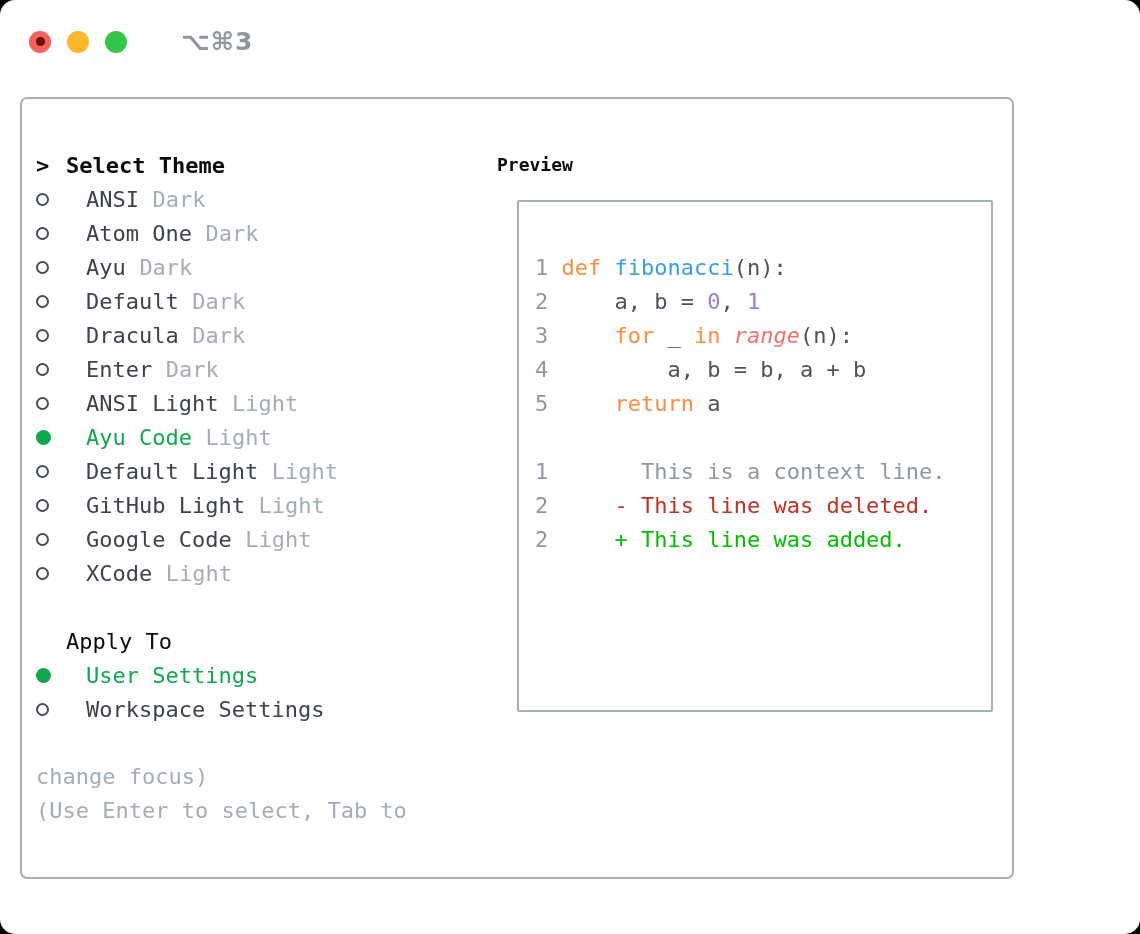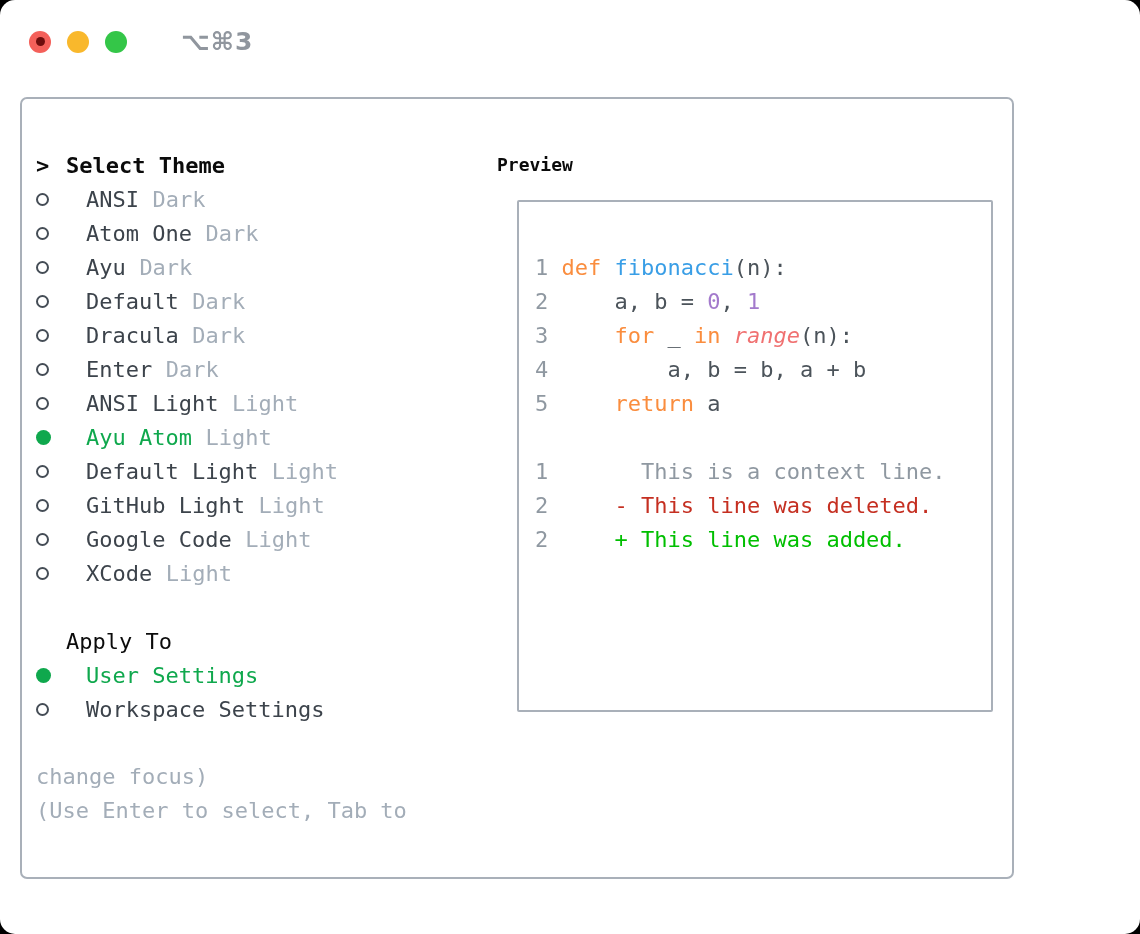--- a/index.html
+++ b/index.html
@@ -80,21 +80,21 @@
       </div>
 
       <div id="theme-list">
           <div class="row"><span class="bullet"><span class="circle"></span></span><span class="name">ANSI</span><span class="variant">Dark</span></div>
           <div class="row"><span class="bullet"><span class="circle"></span></span><span class="name">Atom One</span><span class="variant">Dark</span></div>
           <div class="row"><span class="bullet"><span class="circle"></span></span><span class="name">Ayu</span><span class="variant">Dark</span></div>
           <div class="row"><span class="bullet"><span class="circle"></span></span><span class="name">Default</span><span class="variant">Dark</span></div>
           <div class="row"><span class="bullet"><span class="circle"></span></span><span class="name">Dracula</span><span class="variant">Dark</span></div>
           <div class="row"><span class="bullet"><span class="circle"></span></span><span class="name">Enter</span><span class="variant">Dark</span></div>
           <div class="row"><span class="bullet"><span class="circle"></span></span><span class="name">ANSI Light</span><span class="variant">Light</span></div>
-          <div class="row"><span class="bullet"><span class="circle sel"></span></span><span class="name sel">Ayu Atom</span><span class="variant">Light</span></div>
+          <div class="row"><span class="bullet"><span class="circle sel"></span></span><span class="name sel">Ayu Code</span><span class="variant">Light</span></div>
           <div class="row"><span class="bullet"><span class="circle"></span></span><span class="name">Default Light</span><span class="variant">Light</span></div>
           <div class="row"><span class="bullet"><span class="circle"></span></span><span class="name">GitHub Light</span><span class="variant">Light</span></div>
           <div class="row"><span class="bullet"><span class="circle"></span></span><span class="name">Google Code</span><span class="variant">Light</span></div>
           <div class="row"><span class="bullet"><span class="circle"></span></span><span class="name">XCode</span><span class="variant">Light</span></div>
         </div>
 
       <div class="row"></div>
 
       <div class="row">
         <span class="bullet"></span>

